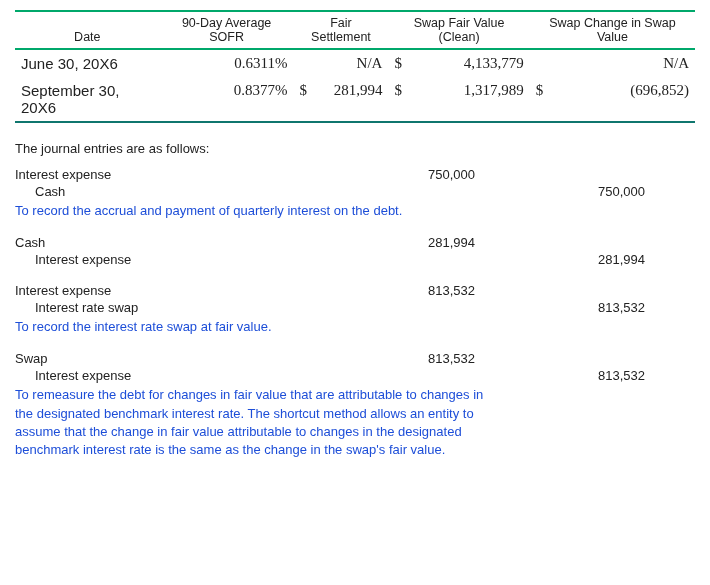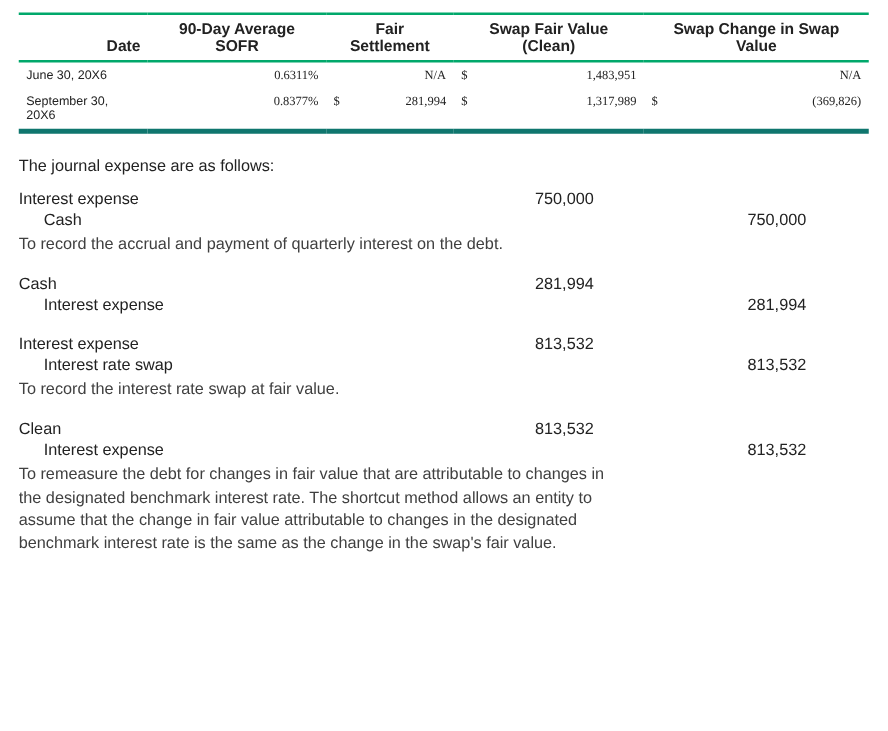--- a/index.html
+++ b/index.html
@@ -17,37 +17,37 @@
     }
     table {
       width: 100%;
       border-collapse: collapse;
     }
     thead tr {
       border-top: 2px solid #00a86b;
       border-bottom: 2px solid #00a86b;
     }
     tbody tr:last-child {
-      border-bottom: 4px solid #0f766e;
+      border-bottom: 2px solid #0f766e;
     }
     th {
-      font-weight: bold;
+      font-weight: normal;
       font-size: 12.5px;
       text-align: center;
       padding: 4px 6px;
       color: #222;
       vertical-align: bottom;
     }
     th.left-align {
-      text-align: right;
+      text-align: center;
     }
     td {
       padding: 5px 6px;
       vertical-align: top;
-      font-size: 10px;
+      font-size: 15px;
     }
     td.date-col {
       text-align: left;
       font-weight: normal;
     }
     td.num-col {
       text-align: right;
       font-family: Liberation Serif, serif;
     }
     .journal-section {
@@ -80,21 +80,21 @@
       font-size: 13px;
     }
     .je-credit {
       flex: 0 0 150px;
       text-align: right;
       padding-right: 10px;
       font-size: 13px;
     }
     .je-desc {
       font-size: 13px;
-      color: #404040;
+      color: #1d4ed8;
       margin-top: 2px;
       max-width: 480px;
       line-height: 1.4;
     }
   </style>
 </head>
 <body>
 
 <div class="table-section">
   <table>
@@ -105,36 +105,36 @@
         <th>Fair Settlement</th>
         <th>Swap Fair Value (Clean)</th>
         <th>Swap Change in Swap Value</th>
       </tr>
     </thead>
     <tbody id="table-body">
     <tr>
           <td class="date-col">June 30, 20X6</td>
           <td class="num-col">0.6311%</td>
           <td class="num-col">N/A</td>
-          <td class="num-col"><span style="float:left">$</span><span>1,483,951</span></td>
+          <td class="num-col"><span style="float:left">$</span><span>4,133,779</span></td>
           <td class="num-col">N/A</td>
         </tr>
         <tr>
           <td class="date-col">September 30, 20X6</td>
           <td class="num-col">0.8377%</td>
           <td class="num-col"><span style="float:left">$</span><span>281,994</span></td>
           <td class="num-col"><span style="float:left">$</span><span>1,317,989</span></td>
-          <td class="num-col"><span style="float:left">$</span><span>(369,826)</span></td>
+          <td class="num-col"><span style="float:left">$</span><span>(696,852)</span></td>
         </tr>
       </tbody>
   </table>
 </div>
 
 <div class="journal-section">
-  <p class="intro-text">The journal expense are as follows:</p>
+  <p class="intro-text">The journal entries are as follows:</p>
   <div id="journal-entries">
       <div class="journal-entry">
         <div class="journal-row">
           <div class="je-account">Interest expense</div>
           <div class="je-debit">750,000</div>
           <div class="je-credit"></div>
         </div>
         <div class="journal-row">
           <div class="je-account indent">Cash</div>
           <div class="je-debit"></div>
@@ -162,21 +162,21 @@
         </div>
         <div class="journal-row">
           <div class="je-account indent">Interest rate swap</div>
           <div class="je-debit"></div>
           <div class="je-credit">813,532</div>
         </div>
         <div class="je-desc">To record the interest rate swap at fair value.</div>
       </div>
       <div class="journal-entry">
         <div class="journal-row">
-          <div class="je-account">Clean</div>
+          <div class="je-account">Swap</div>
           <div class="je-debit">813,532</div>
           <div class="je-credit"></div>
         </div>
         <div class="journal-row">
           <div class="je-account indent">Interest expense</div>
           <div class="je-debit"></div>
           <div class="je-credit">813,532</div>
         </div>
         <div class="je-desc">To remeasure the debt for changes in fair value that are attributable to changes in the designated benchmark interest rate. The shortcut method allows an entity to assume that the change in fair value attributable to changes in the designated benchmark interest rate is the same as the change in the swap's fair value.</div>
       </div>

